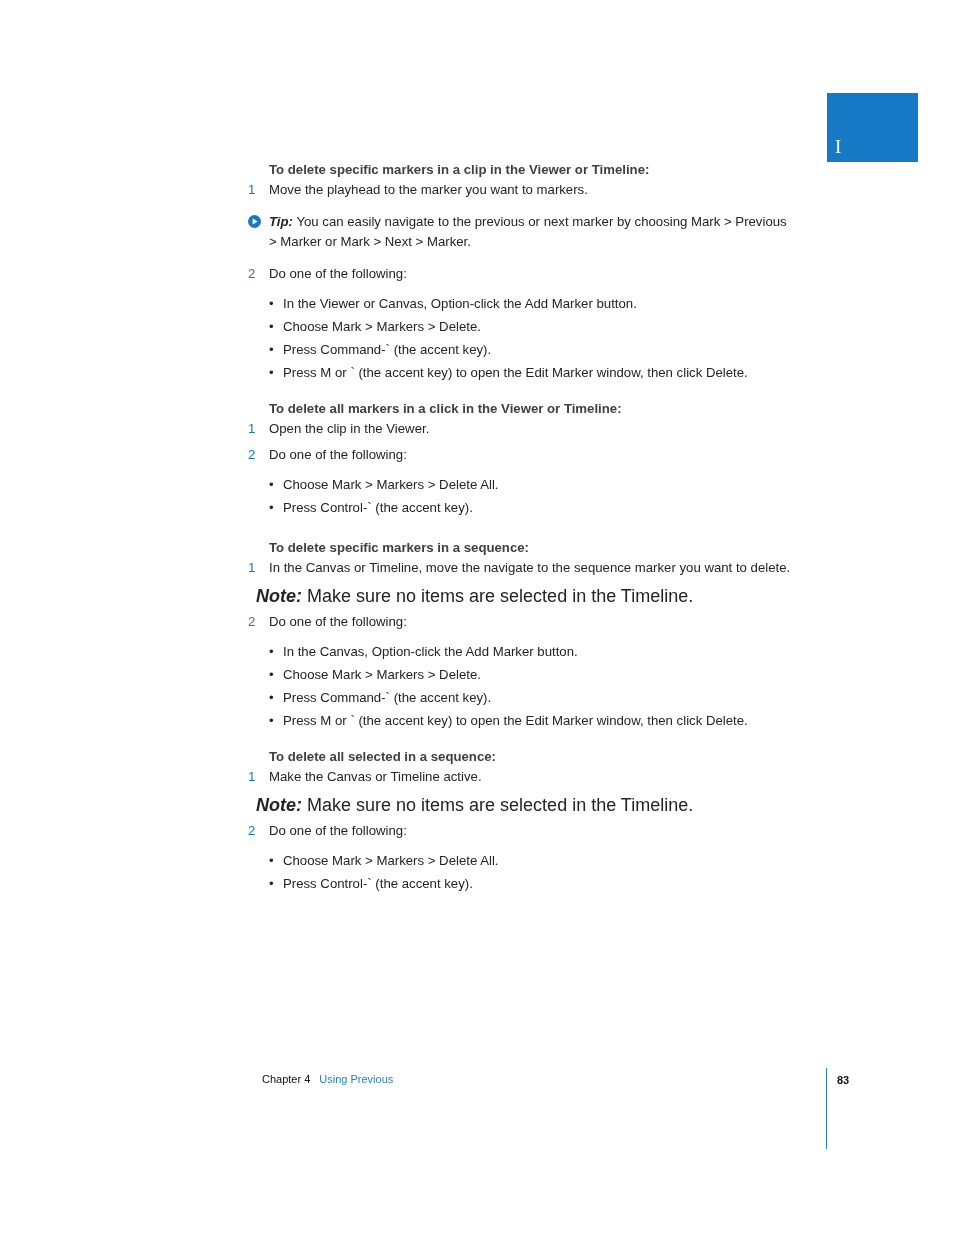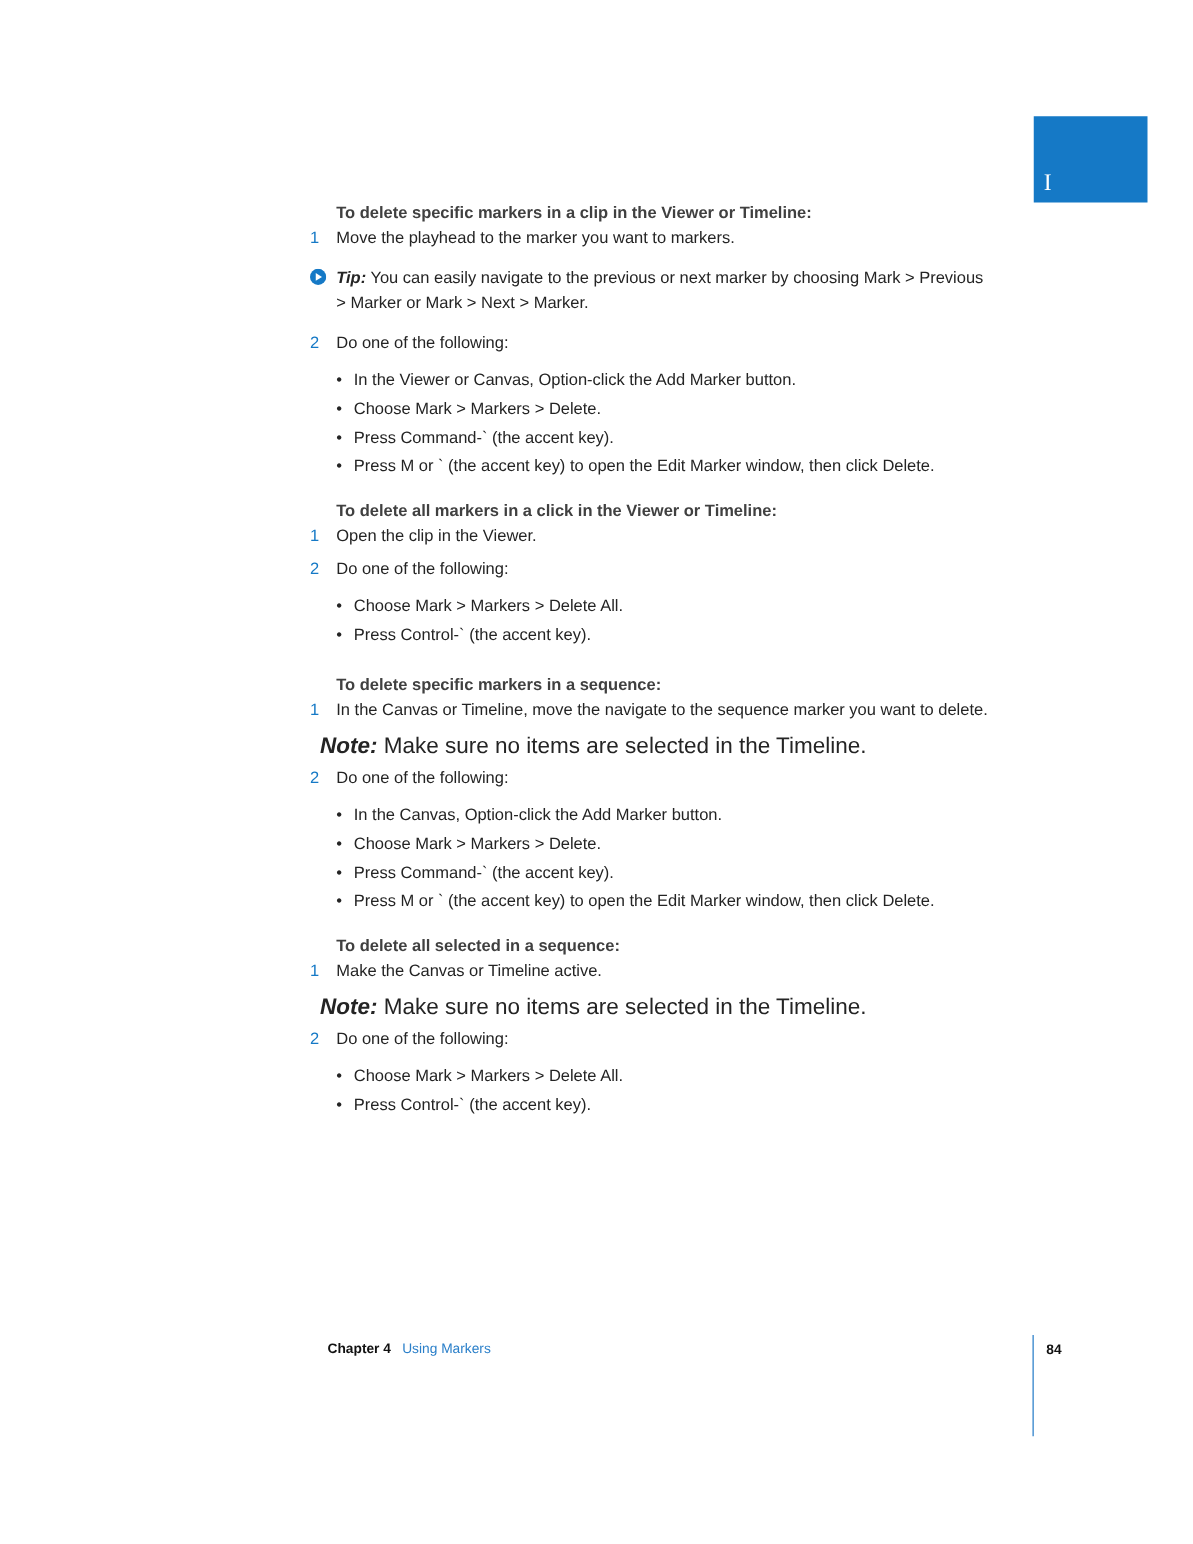--- a/index.html
+++ b/index.html
@@ -150,21 +150,21 @@
     position: absolute;
     left: 262px;
     top: 1072px;
     width: 620px;
     display: flex;
     align-items: baseline;
     font-size: 11px;
     line-height: 14px;
   }
   .footer-chapter {
-    font-weight: 700;
+    font-weight: 400;
     color: #111111;
     white-space: pre;
   }
   .footer-section {
     color: #2a7fc9;
     font-weight: 400;
     margin-left: 9px;
     white-space: pre;
   }
   .footer-rule {
@@ -359,18 +359,18 @@
           <div class="bullet-dot">•</div>
           <div class="bullet-text">Press Control-` (the accent key).</div>
         </div>
       </div>
     </div>
 
   </div>
 
   <div class="footer">
     <span class="footer-chapter">Chapter 4</span>
-    <span class="footer-section">Using Markers</span>
+    <span class="footer-section">Using Previous</span>
   </div>
   <div class="footer-rule"></div>
-  <div class="footer-pagenum">84</div>
+  <div class="footer-pagenum">83</div>
 
 </div>
 
 </body></html>

